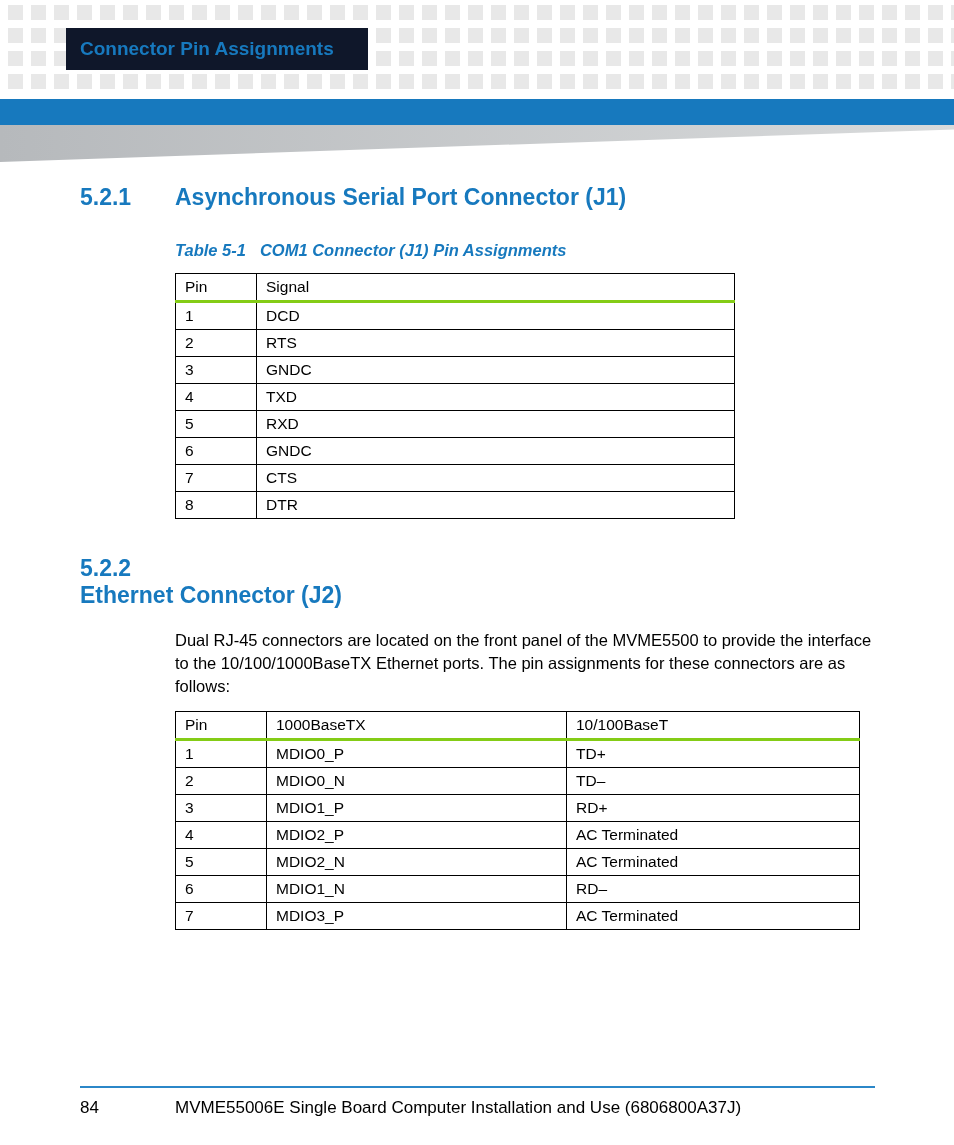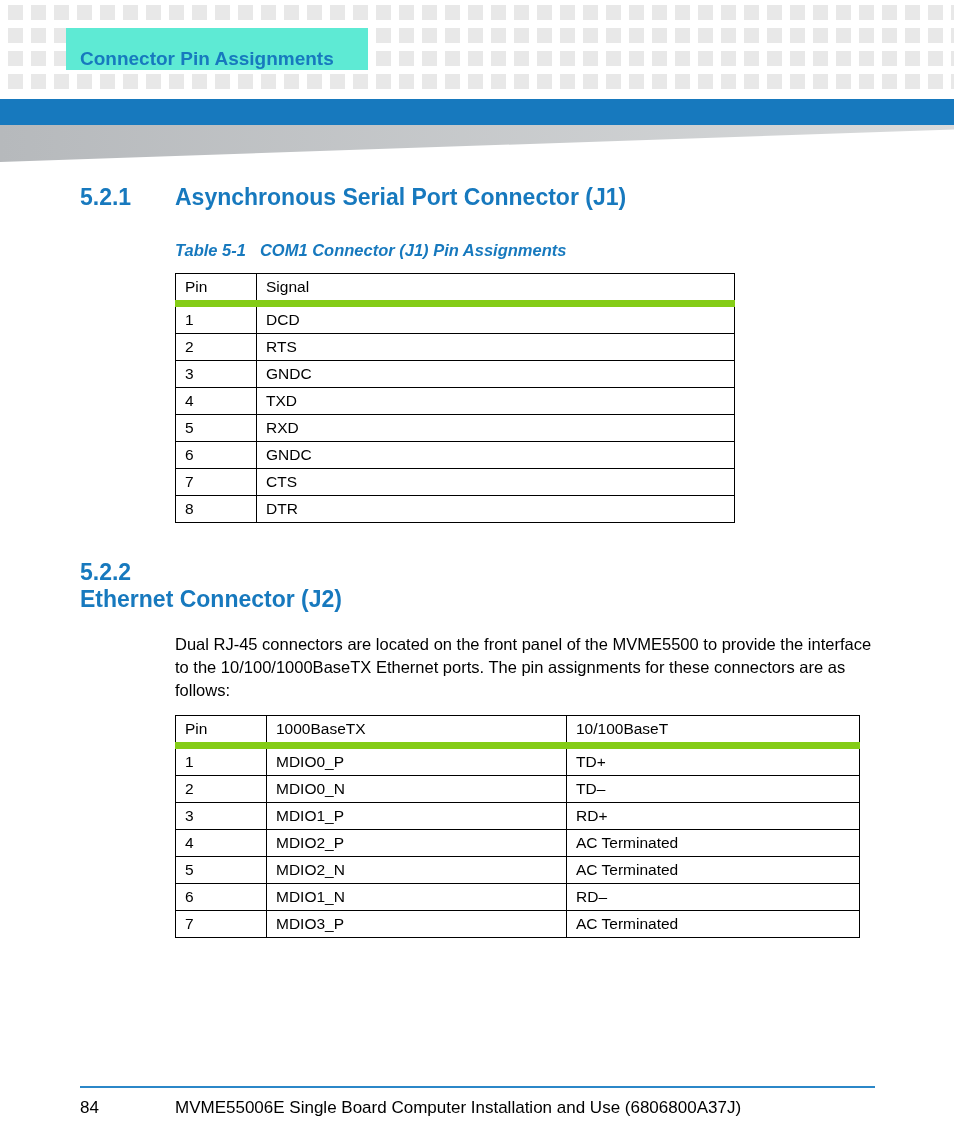--- a/index.html
+++ b/index.html
@@ -21,23 +21,23 @@
     height: 92px;
     background-color: #e8e8e8;
     background-image:
       repeating-linear-gradient(to right, transparent 0 15px, #ffffff 15px 23px),
       repeating-linear-gradient(to bottom, transparent 0 15px, #ffffff 15px 23px);
   }
   .title-box {
     position: absolute;
     left: 66px; top: 28px;
     width: 302px; height: 42px;
-    background: #5eead4;
+    background: #0f172a;
     display: flex;
-    align-items: flex-end;
+    align-items: center;
     padding-left: 14px;
   }
   .running-title {
     color: #1779be;
     font-size: 19px;
     font-weight: bold;
     white-space: nowrap;
   }
   .blue-bar {
     position: absolute;
@@ -95,21 +95,21 @@
   .pin-table th, .pin-table td {
     border: 1px solid #000;
     padding: 4px 9px;
     height: 21px;
     text-align: left;
     font-weight: normal;
     vertical-align: middle;
     overflow: hidden;
     white-space: nowrap;
   }
-  .pin-table thead th { border-bottom: 7px solid #84cc16; margin-top: 43px; }
+  .pin-table thead th { border-bottom: 3px solid #84cc16; margin-top: 43px; }
   .t1 th:first-child, .t1 td:first-child { width: 81px; }
   .t2 th:first-child, .t2 td:first-child { width: 91px; }
   .t2 th:nth-child(2), .t2 td:nth-child(2) { width: 300px; }
 
   
   .footer { position: absolute; left: 0; right: 0; top: 1086px; }
   .footer-line {
     margin-left: 80px;
     width: 795px;
     border-top: 2px solid #2b87c8;

